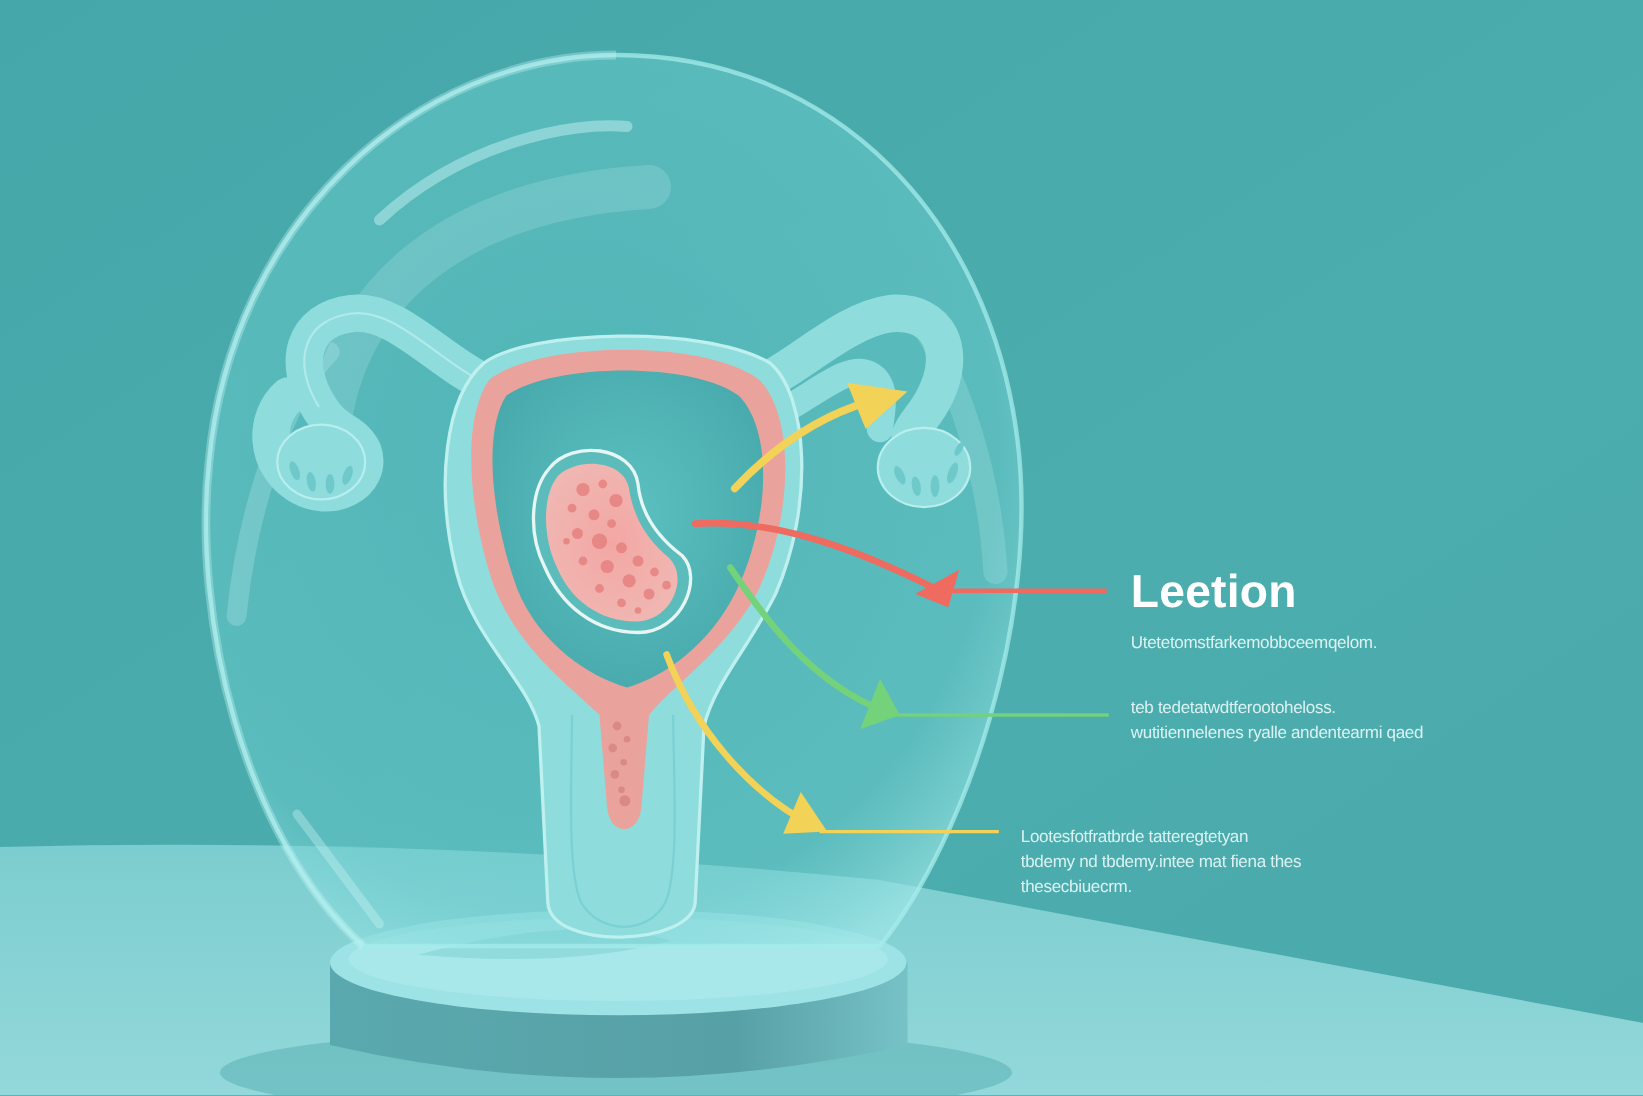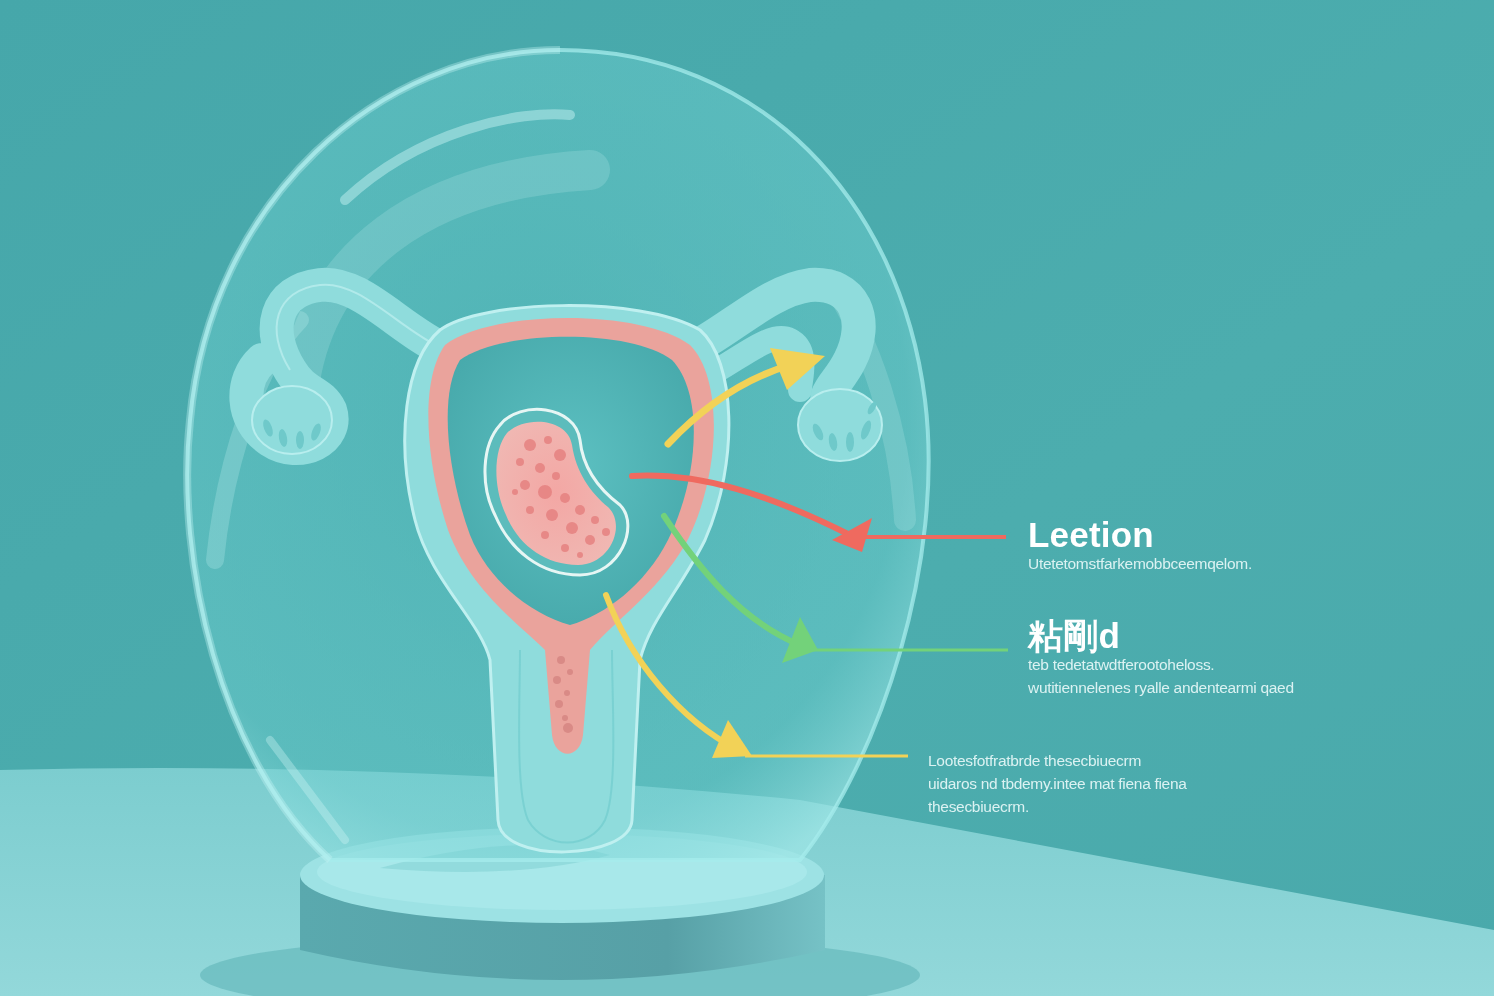--- a/index.html
+++ b/index.html
@@ -5,27 +5,27 @@
     html, body { margin: 0; padding: 0; }
     body {
       width: 1494px; height: 996px; overflow: hidden; position: relative;
       background: #4aabad;
       font-family: "Liberation Sans", "DejaVu Sans", sans-serif;
     }
     .scene { position: absolute; left: 0; top: 0; width: 1494px; height: 996px; }
     .label-block { position: absolute; color: #ffffff; }
     .label-title {
       font-family: "Liberation Sans", "DejaVu Sans", sans-serif;
-      font-weight: 700; font-size: 35px; letter-spacing: 0.2px; line-height: 1;
+      font-weight: 700; font-size: 42px; letter-spacing: 0.2px; line-height: 1;
       white-space: nowrap;
     }
     .label-desc {
       font-family: "Liberation Sans", "DejaVu Sans", sans-serif;
       font-size: 15.5px; line-height: 23px; color: rgba(235,250,250,0.9);
-      letter-spacing: -0.3px; white-space: nowrap;
+      letter-spacing: -0.3px; margin-top: 14px; white-space: nowrap;
     }
     #label-1 { left: 1028px; top: 517px; }
     #label-2 { left: 1028px; top: 618px; }
     #label-3 { left: 928px; top: 737px; }
     #label-3 .label-desc { margin-top: 12px; }
   </style>
 </head>
 <body>
 
 <svg class="scene" viewBox="0 0 1494 996" xmlns="http://www.w3.org/2000/svg">
@@ -199,26 +199,25 @@
 </svg>
 
 <div class="label-block" id="label-1">
   <div class="label-title">Leetion</div>
   <div class="label-desc">
     <div>Utetetomstfarkemobbceemqelom.</div>
   </div>
 </div>
 
 <div class="label-block" id="label-2">
-  <div class="label-title">粘剛d</div>
   <div class="label-desc">
     <div>teb tedetatwdtferootoheloss.</div>
     <div>wutitiennelenes ryalle andentearmi qaed</div>
   </div>
 </div>
 
 <div class="label-block" id="label-3">
   <div class="label-desc">
-    <div>Lootesfotfratbrde thesecbiuecrm</div>
-    <div>uidaros nd tbdemy.intee mat fiena fiena</div>
+    <div>Lootesfotfratbrde tatteregtetyan</div>
+    <div>tbdemy nd tbdemy.intee mat fiena thes</div>
     <div>thesecbiuecrm.</div>
   </div>
 </div>
 
 </body></html>

